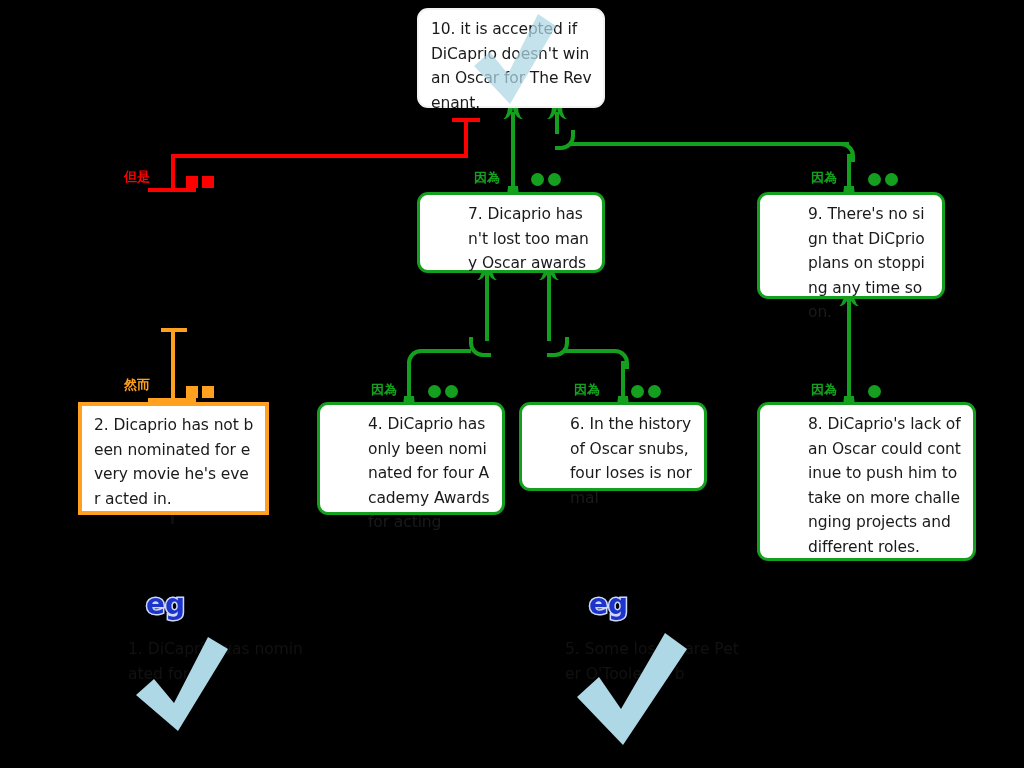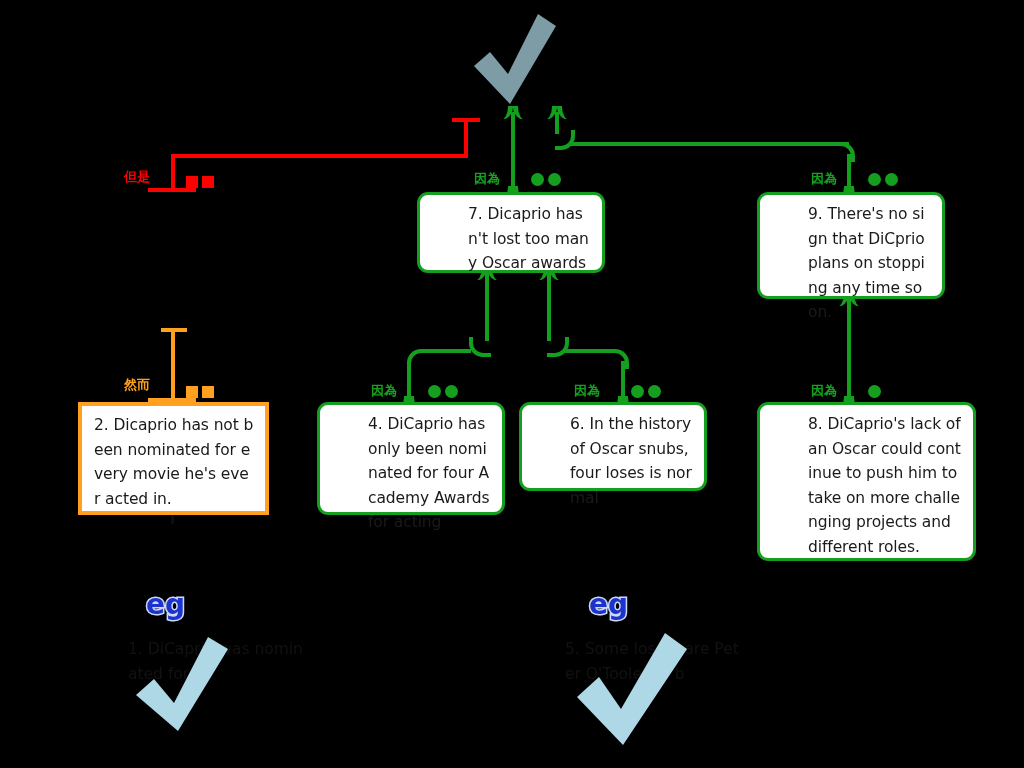--- a/index.html
+++ b/index.html
@@ -112,21 +112,21 @@
 
   .rel-label {
     position: absolute;
     font-size: 13px;
     font-weight: bold;
     line-height: 13px;
     z-index: 7;
     white-space: nowrap;
     text-align: right;
   }
-  .rel-label.green-t { color: #14a01e; }
+  .rel-label.green-t { color: #14a01e; font-family: Liberation Mono, monospace; }
   .rel-label.red-t   { color: #ff0000; }
   .rel-label.orange-t{ color: #ffa01e; }
 
   .dot {
     position: absolute;
     width: 13px;
     height: 13px;
     border-radius: 50%;
     background: #14a01e;
     z-index: 7;
@@ -174,20 +174,21 @@
     position: absolute;
     z-index: 7;
     pointer-events: none;
   }
 </style>
 </head>
 <body>
 
 <div id="stage">
 
+  <div class="node root" style="left:417px; top:8px; width:188px; height:100px;">10. it is accepted if DiCaprio doesn't win an Oscar for The Revenant.</div>
 
   <div class="bar red-s" style="left:452px; top:118px; width:28px;"></div>
   <div class="seg v red-seg" style="left:464px; top:118px; height:40px;"></div>
   <div class="seg h red-seg" style="left:171px; top:154px; width:297px;"></div>
   <div class="seg v red-seg" style="left:171px; top:154px; height:38px;"></div>
   <div class="bar red-s" style="left:148px; top:188px; width:48px;"></div>
   <div class="rel-label red-t" style="left:124px; top:170px;">但是</div>
   <div class="sq red-s" style="left:186px; top:176px;"></div>
   <div class="sq red-s" style="left:202px; top:176px;"></div>
 

